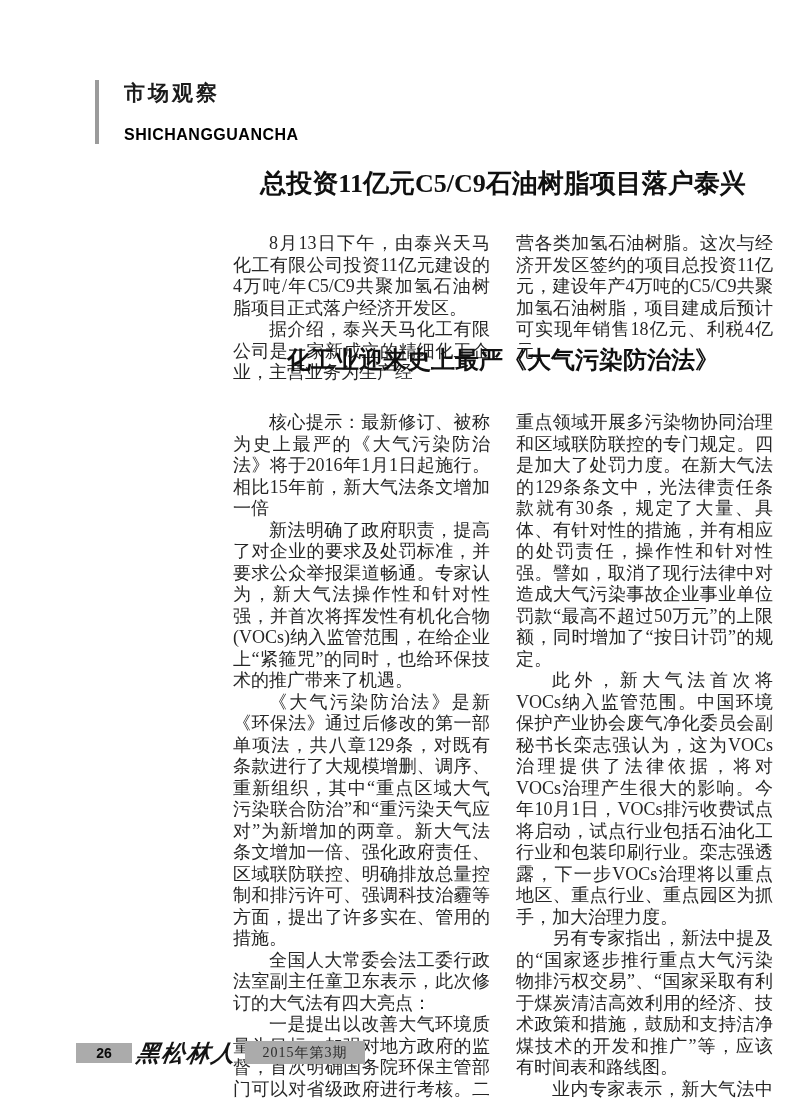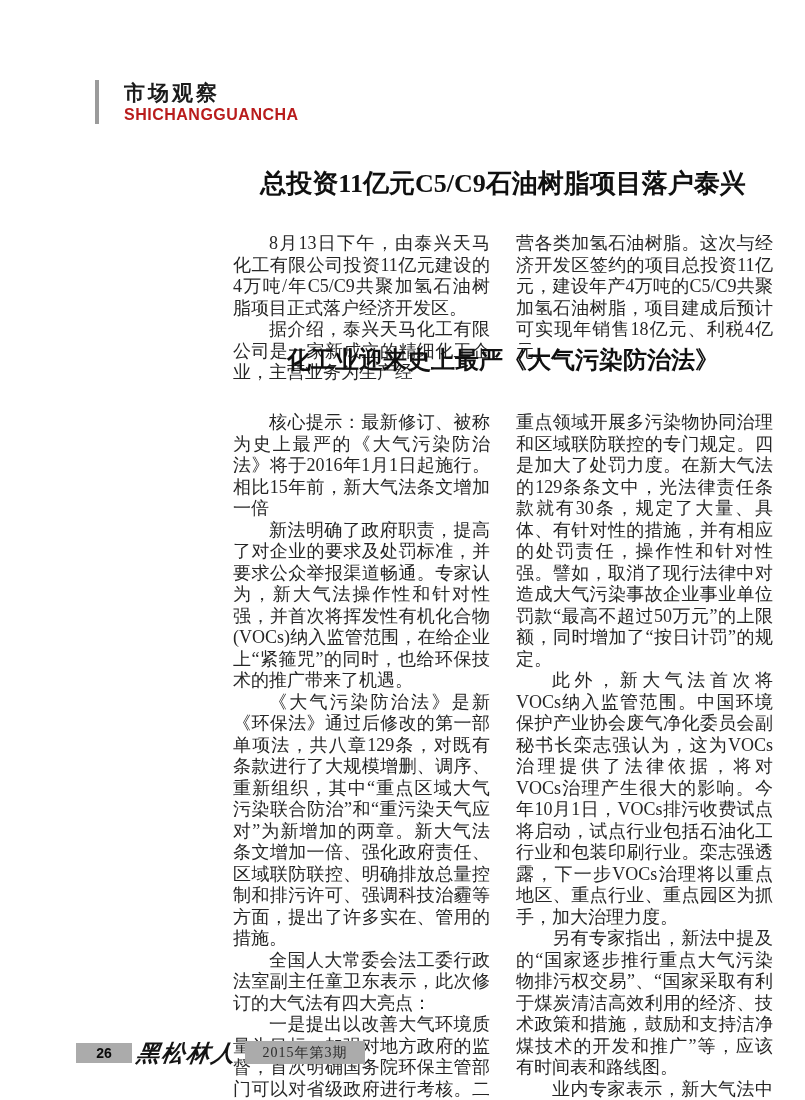--- a/index.html
+++ b/index.html
@@ -28,22 +28,22 @@
     font-size: 21px;
     letter-spacing: 3px;
     color: #1b1b1b;
     line-height: 1.2;
   }
   .masthead-py {
     font-family: "Liberation Sans", "DejaVu Sans", sans-serif;
     font-weight: 700;
     font-size: 16px;
     letter-spacing: 0.5px;
-    color: #b91c1c;
-    margin-top: 0;
+    color: #000000;
+    margin-top: 20px;
     line-height: 1.2;
   }
 
   
   .title {
     position: absolute;
     left: 233px;
     width: 540px;
     margin: 0;
     font-weight: 700;

